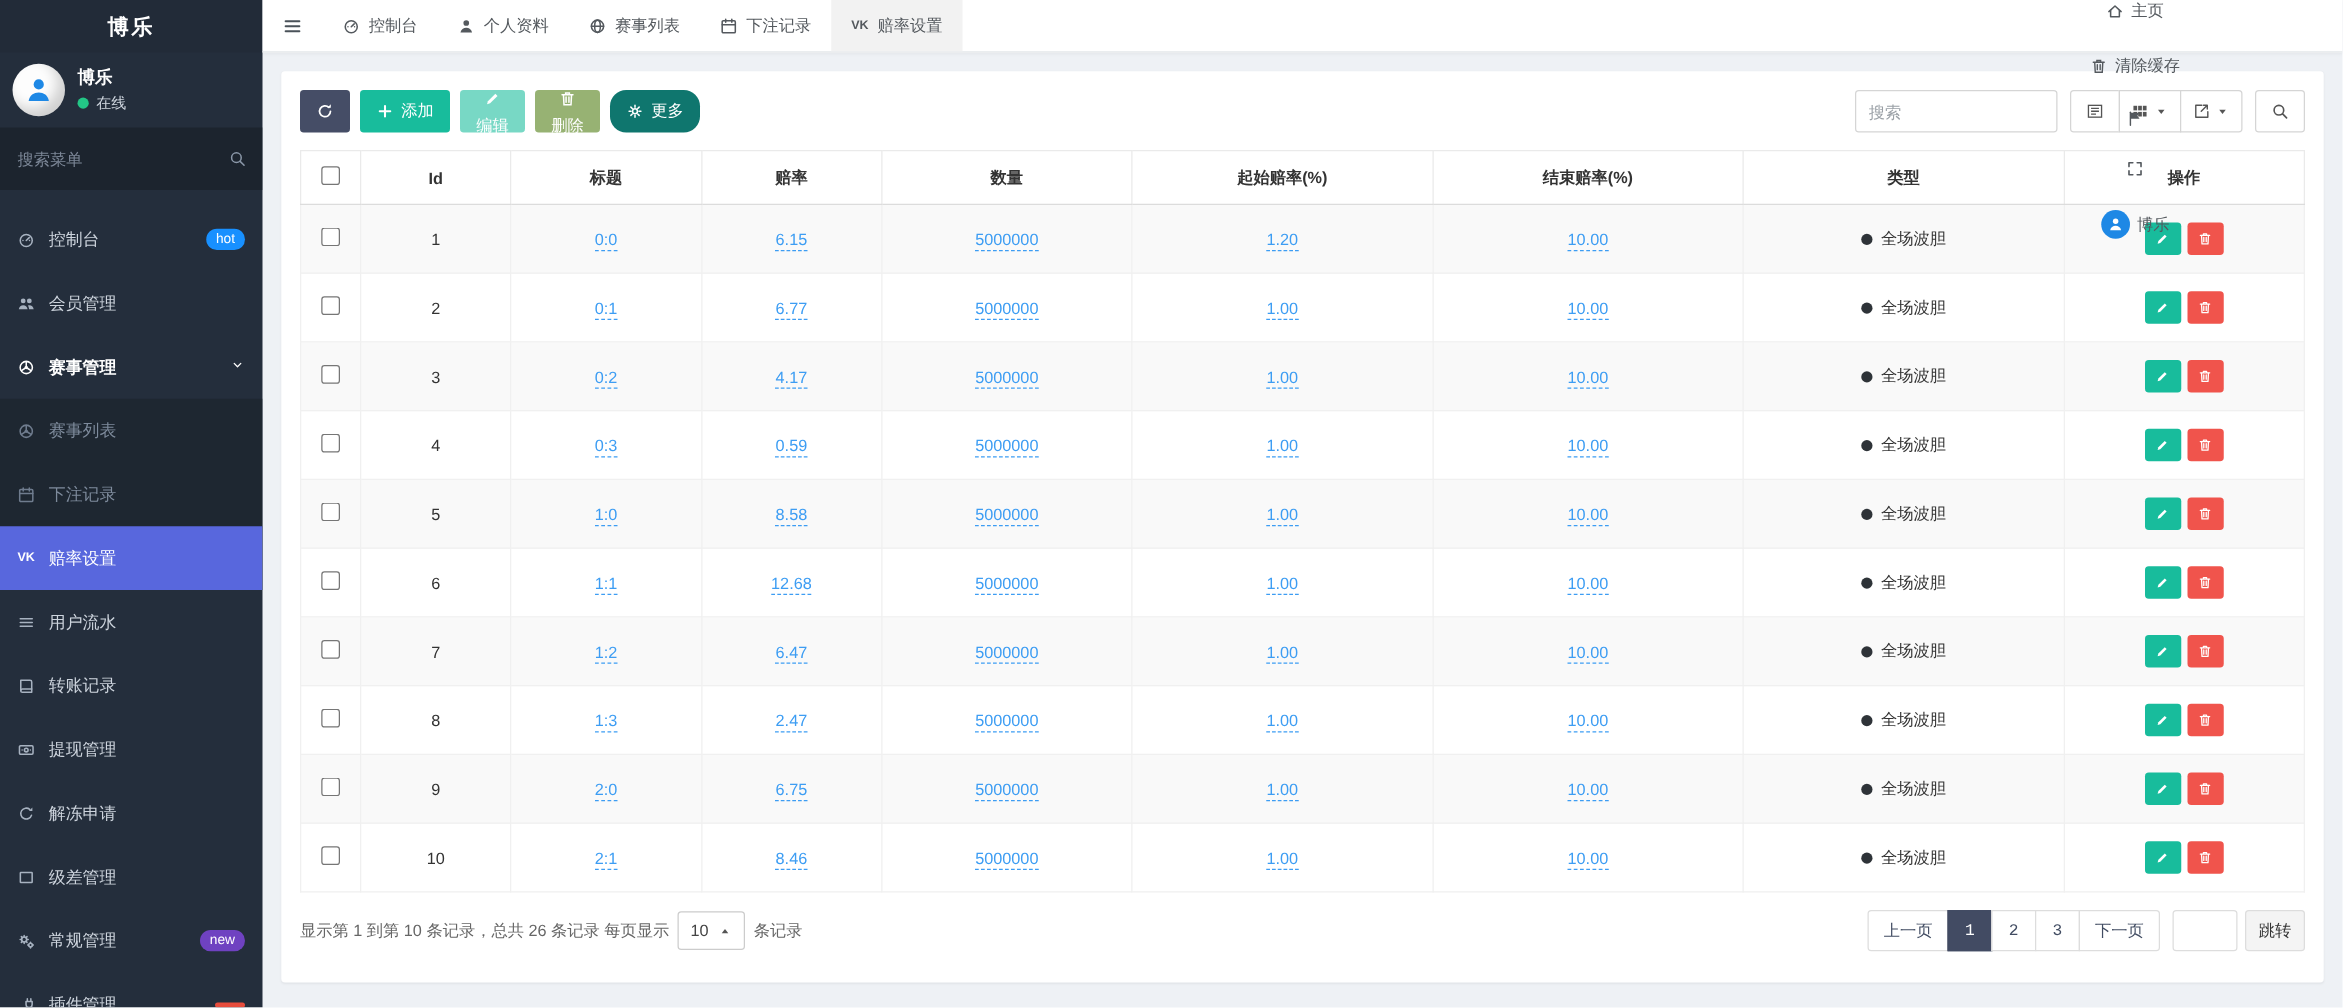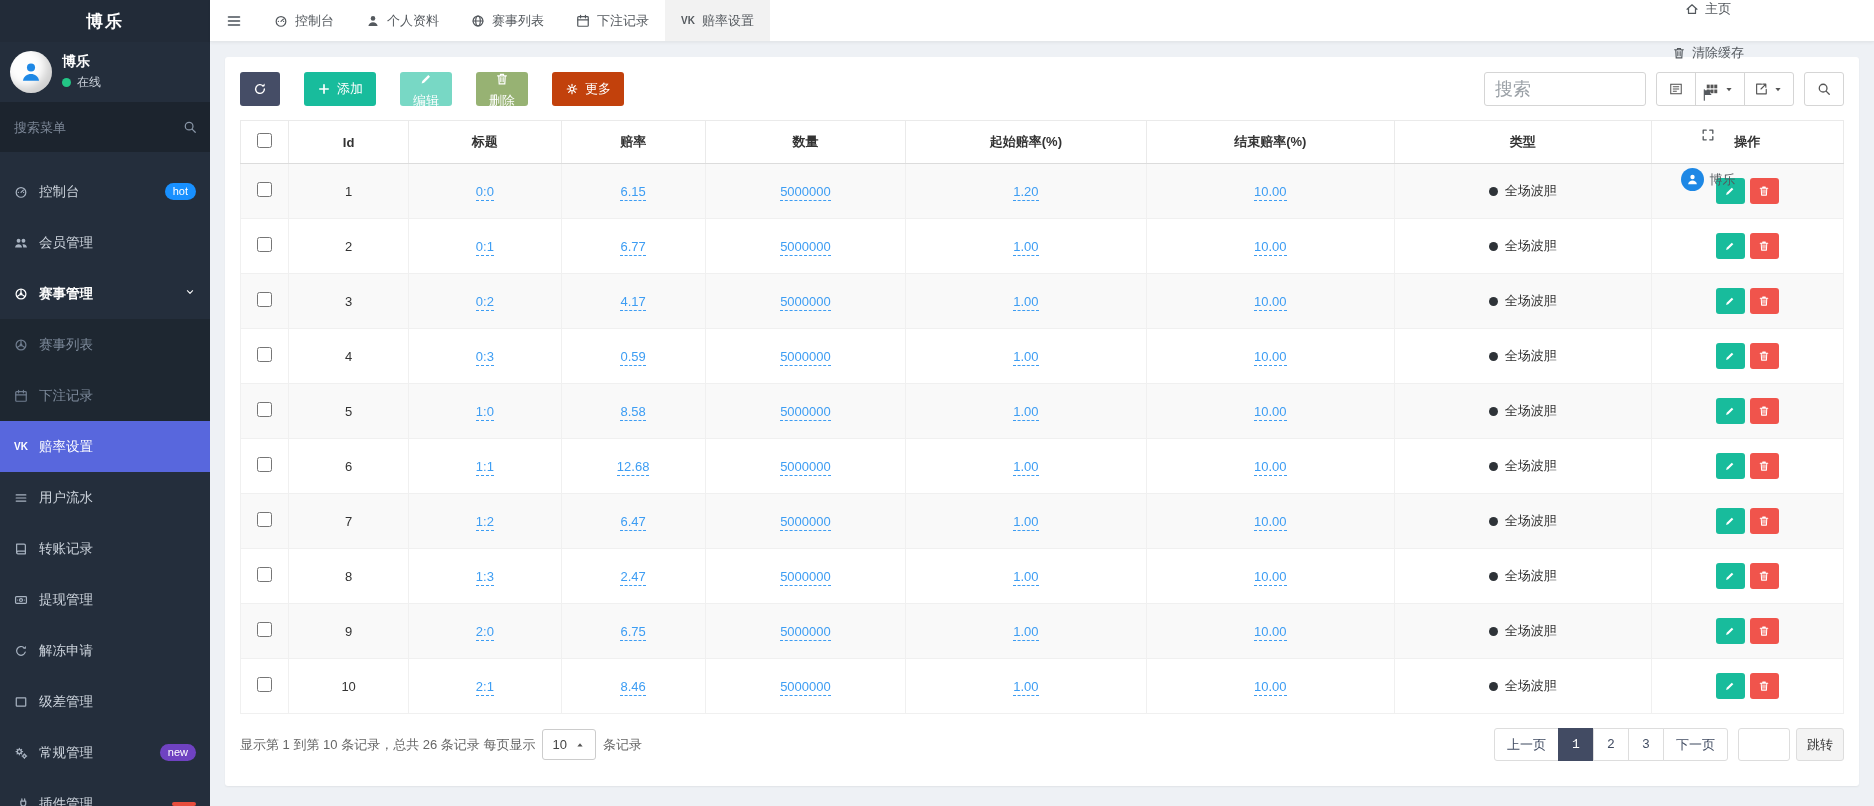--- a/index.html
+++ b/index.html
@@ -54,30 +54,30 @@
   .nav-link { display:flex; align-items:center; gap:6px; color:#54595e; cursor:pointer; text-decoration:none; font-size:13px; }
   .nav-link .ico { color:#54595e; }
   .avatar-sm { width:23px; height:23px; border-radius:50%; background:#1e88e5; color:#fff; display:inline-flex; align-items:center; justify-content:center; }
   .avatar-sm svg { width:13px; height:13px; }
 
   .content { flex:1; padding:15px; overflow:hidden; }
   .card { background:#fff; border-radius:3px; padding:15px 15px 25px; box-shadow:0 1px 2px rgba(0,0,0,.06); }
 
   
   .toolbar { display:flex; justify-content:space-between; align-items:center; margin-bottom:14px; }
-  .tleft { display:flex; gap:24px; }
+  .tleft { display:flex; gap:8px; }
   .btn { height:34px; border:0; border-radius:3px; color:#fff; font-size:13px; font-family:inherit; display:inline-flex; align-items:center; gap:6px; padding:0 13px; cursor:pointer; }
   .btn .ico { color:#fff; }
   .btn-dark { background:#454d66; width:40px; justify-content:center; padding:0; }
   .btn-success { background:#18bc9c; }
   .btn-danger { background:#4d7c0f; }
-  .btn-gray { background:#c2410c; }
+  .btn-gray { background:#0f766e;border-radius:13px; }
   .is-disabled { opacity:.58;flex-direction:column; }
   .tright { display:flex; align-items:center; }
-  .tsearch { width:162px; height:34px; border:1px solid #d5d5d5; border-radius:3px; padding:0 10px; font-size:18px; font-family:inherit; color:#333; outline:none; }
+  .tsearch { width:162px; height:34px; border:1px solid #d5d5d5; border-radius:3px; padding:0 10px; font-size:13px; font-family:inherit; color:#333; outline:none; }
   .tsearch::placeholder { color:#9aa0a6; }
   .btngroup { display:flex; margin-left:10px; }
   .wbtn { height:34px; min-width:40px; background:#fff; border:1px solid #d5d5d5; color:#555; display:inline-flex; align-items:center; justify-content:center; gap:4px; cursor:pointer; padding:0 9px; }
   .btngroup .wbtn + .wbtn { margin-left:-1px; }
   .btngroup .wbtn:first-child { border-radius:3px 0 0 3px; }
   .btngroup .wbtn:last-child { border-radius:0 3px 3px 0; }
   .wbtn.lone { margin-left:10px; border-radius:3px; }
   .wbtn .ico { color:#555; }
 
   

